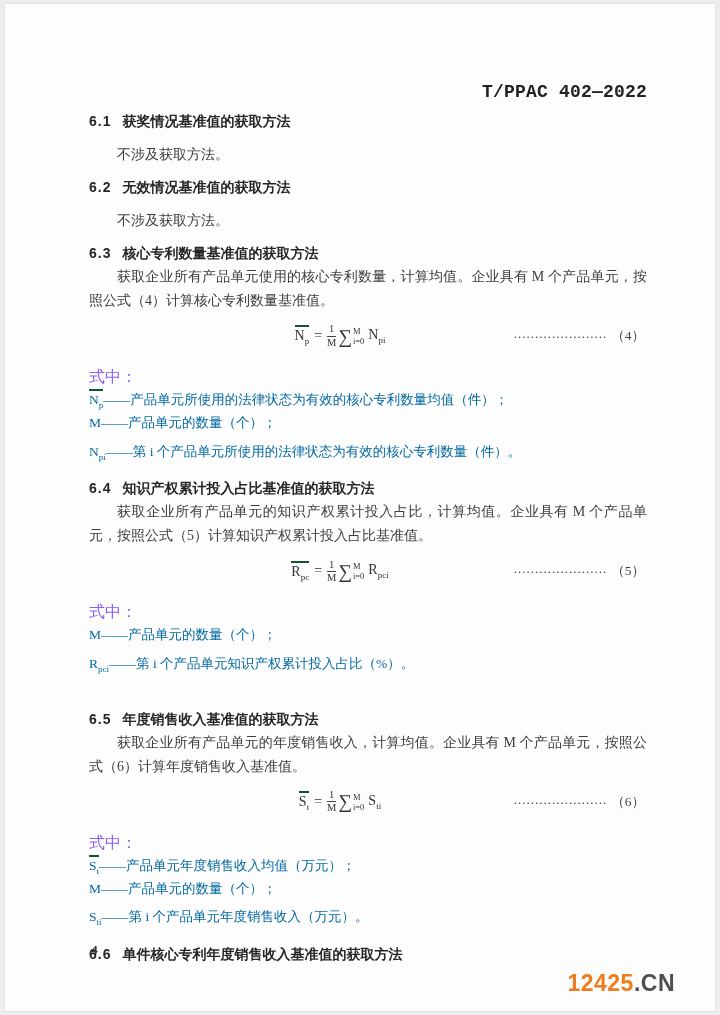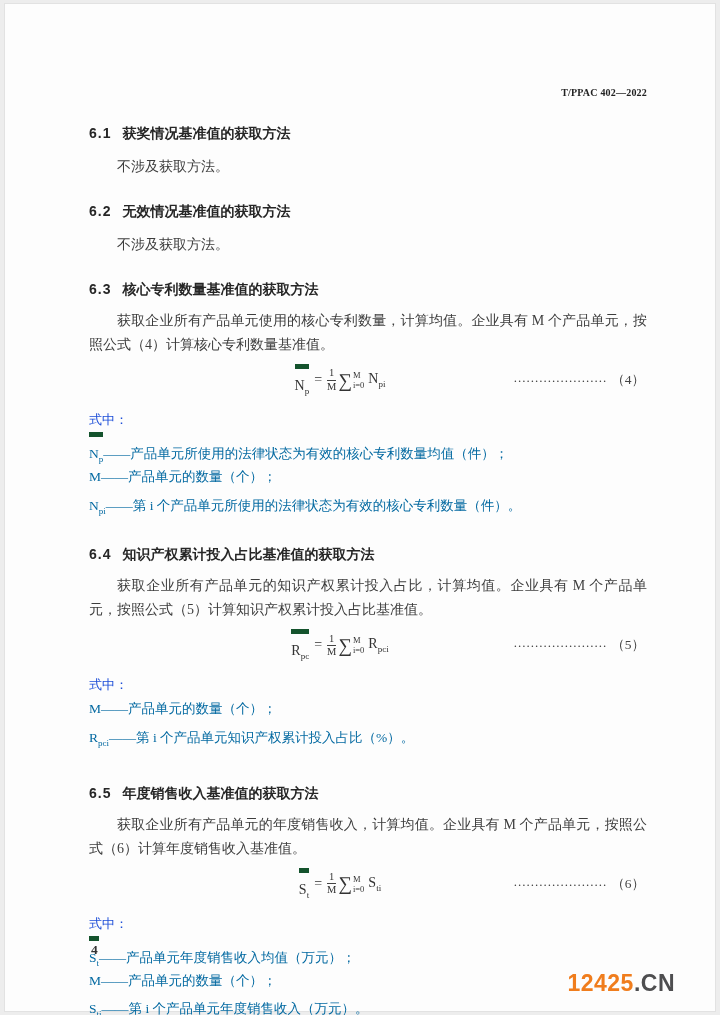--- a/index.html
+++ b/index.html
@@ -9,59 +9,59 @@
     font-family:"Liberation Serif","DejaVu Serif",serif;
     color:#3a3a3a;
   }
   .page{
     position:relative;box-sizing:border-box;
     width:712px;height:1009px;margin:3px auto 0 4px;
     background:#fdfdfd;border:1px solid #e2e2e2;
     padding:80px 68px 0 84px;
   }
   .doc-header{
-    text-align:right;font-family:Liberation Serif, serif;
-    font-weight:bold;font-size:10px;color:#222;line-height:17px;
+    text-align:right;font-family:Liberation Mono, monospace;
+    font-weight:bold;font-size:18px;color:#222;line-height:17px;
     letter-spacing:.2px;
   }
   .sec-heading{
     font-family:"Liberation Sans","DejaVu Sans",sans-serif;
     font-weight:bold;font-size:14px;color:#262626;
-    line-height:16px;margin-top:24px;
+    line-height:16px;margin-top:12px;
   }
   .sec-num{margin-right:11px;letter-spacing:1px;}
   .simple-body,.para{
     font-size:14px;color:#3d3d3d;line-height:24px;
     margin-top:14px;text-indent:2em;
   }
-  .para{text-align:justify;margin-top:12px;}
+  .para{text-align:justify;margin-top:4px;}
   .formula-row{
     position:relative;display:flex;justify-content:center;
     align-items:center;height:30px;margin:8px 0 14px;
   }
   .formula{
     display:inline-flex;align-items:center;font-size:14px;color:#333;
     transform:translateX(-28px);
   }
-  .ovl{display:inline-block;border-top:5px solid #14532d;padding-top:9px;line-height:1.15;}
+  .ovl{display:inline-block;border-top:2px solid #14532d;padding-top:1px;line-height:1.15;}
   sub{font-size:9px;}
   .eq{margin:0 5px;}
   .frac{display:inline-flex;flex-direction:column;align-items:center;
     font-size:10.5px;line-height:1.15;margin-right:2px;}
   .frac .num{border-bottom:1px solid #444;padding:0 2px;}
   .sum{display:inline-flex;align-items:center;}
   .sigma{font-size:19px;line-height:1;}
   .lims{display:inline-flex;flex-direction:column;align-items:flex-start;
     font-size:8.5px;line-height:1.2;margin-left:1px;margin-right:4px;}
   .leader{position:absolute;right:2px;top:50%;transform:translateY(-50%);
     font-size:13px;color:#444;display:inline-flex;align-items:center;}
   .dots{letter-spacing:1px;position:relative;top:-2px;}
   .fnum{margin-left:4px;font-size:13.5px;}
   .defs{margin-top:4px;}
-  .def-label{font-size:13px;line-height:23px;color:#1d4ed8;font-family:Liberation Mono, monospace;}
+  .def-label{font-size:16px;line-height:23px;color:#8b5cf6;}
   .def-line{font-size:13.5px;line-height:23px;color:#0369a1;}
   .def-sym{display:inline-block;}
   .page-number{
     position:absolute;left:86px;top:938px;
     font-size:13.5px;color:#333;font-weight:bold;
   }
   .watermark{
     position:absolute;right:40px;top:966px;
     font-family:"Liberation Sans","DejaVu Sans",sans-serif;
     font-weight:bold;font-size:23px;letter-spacing:.5px;

